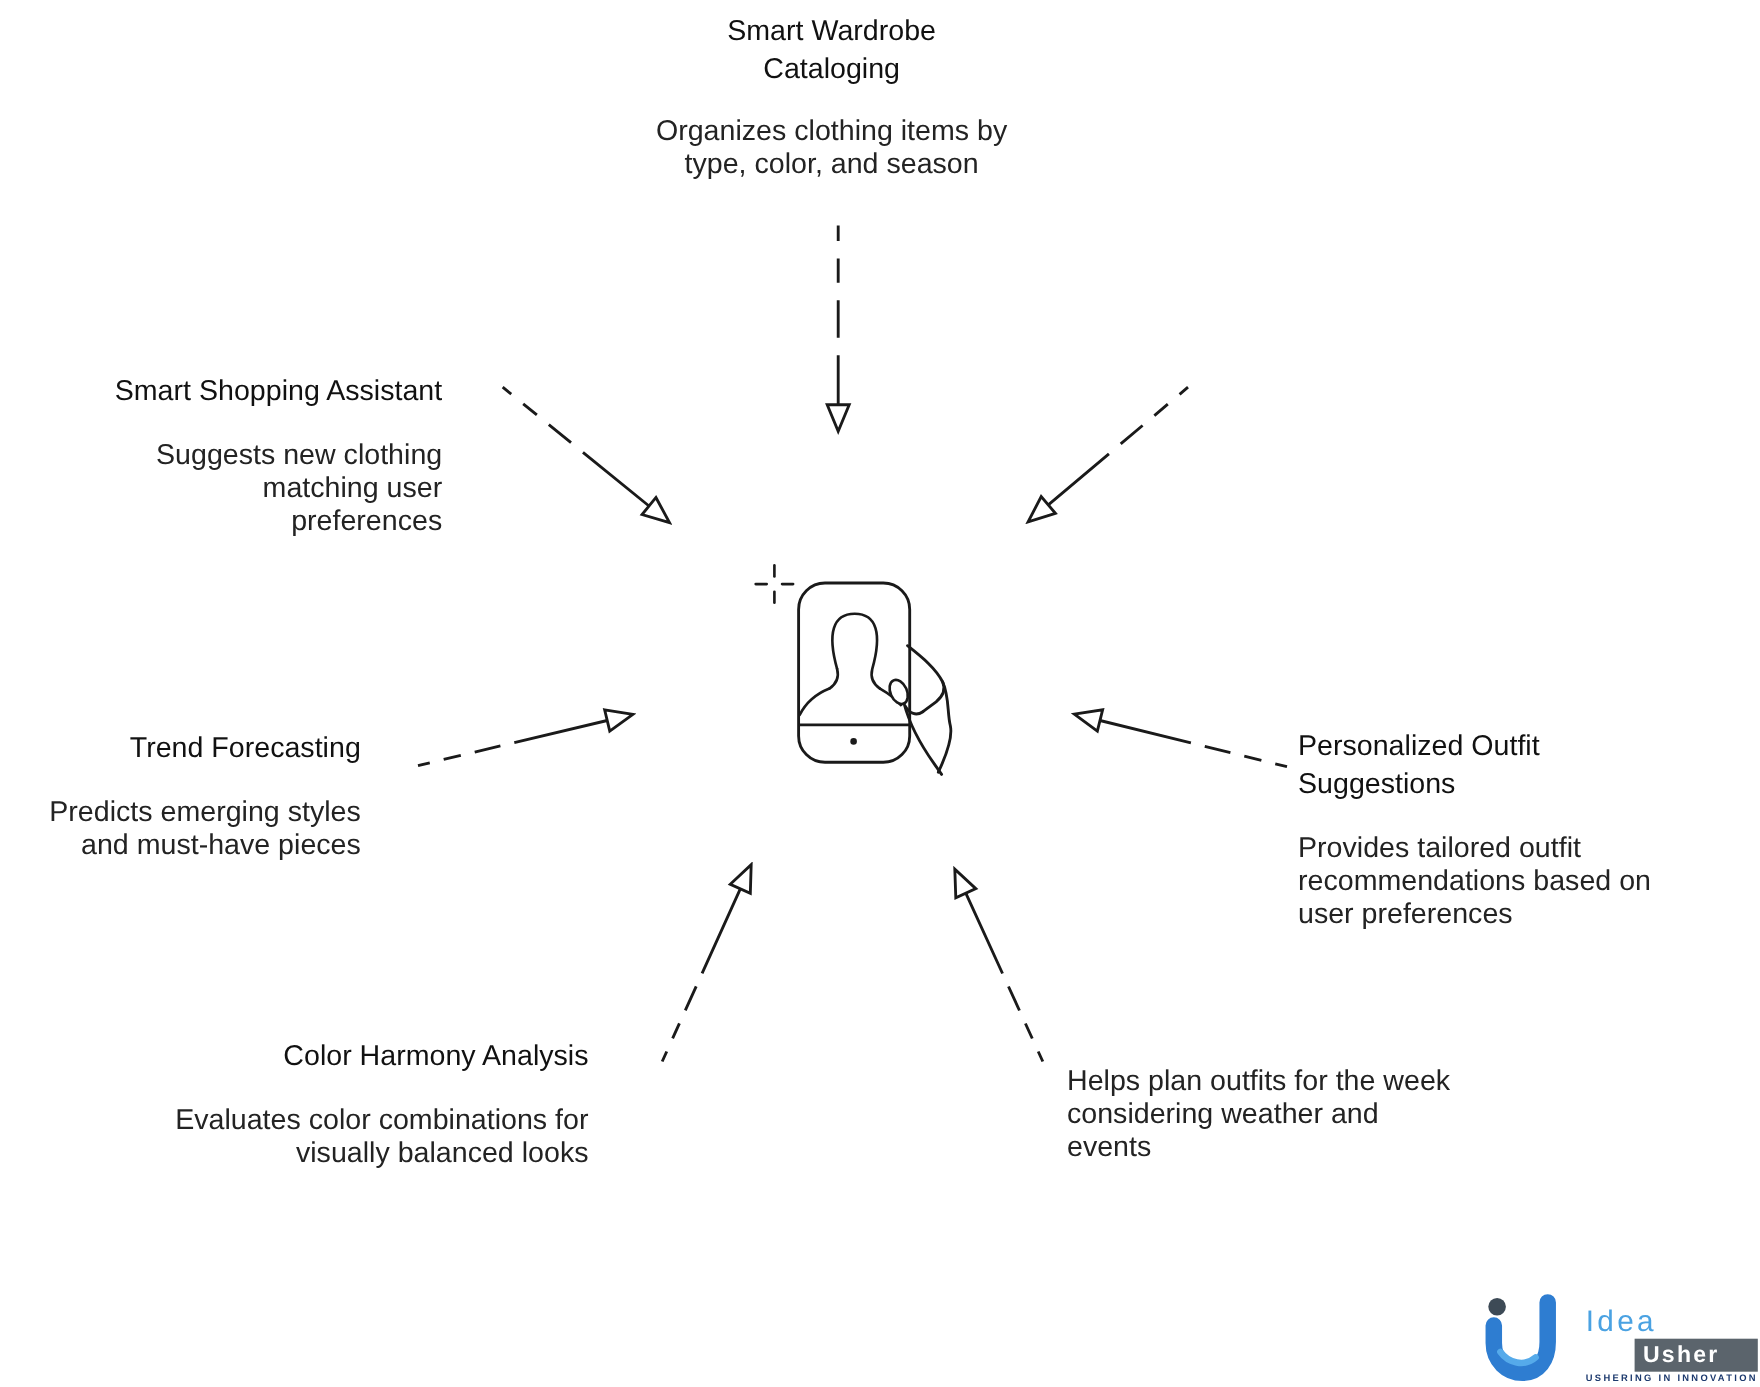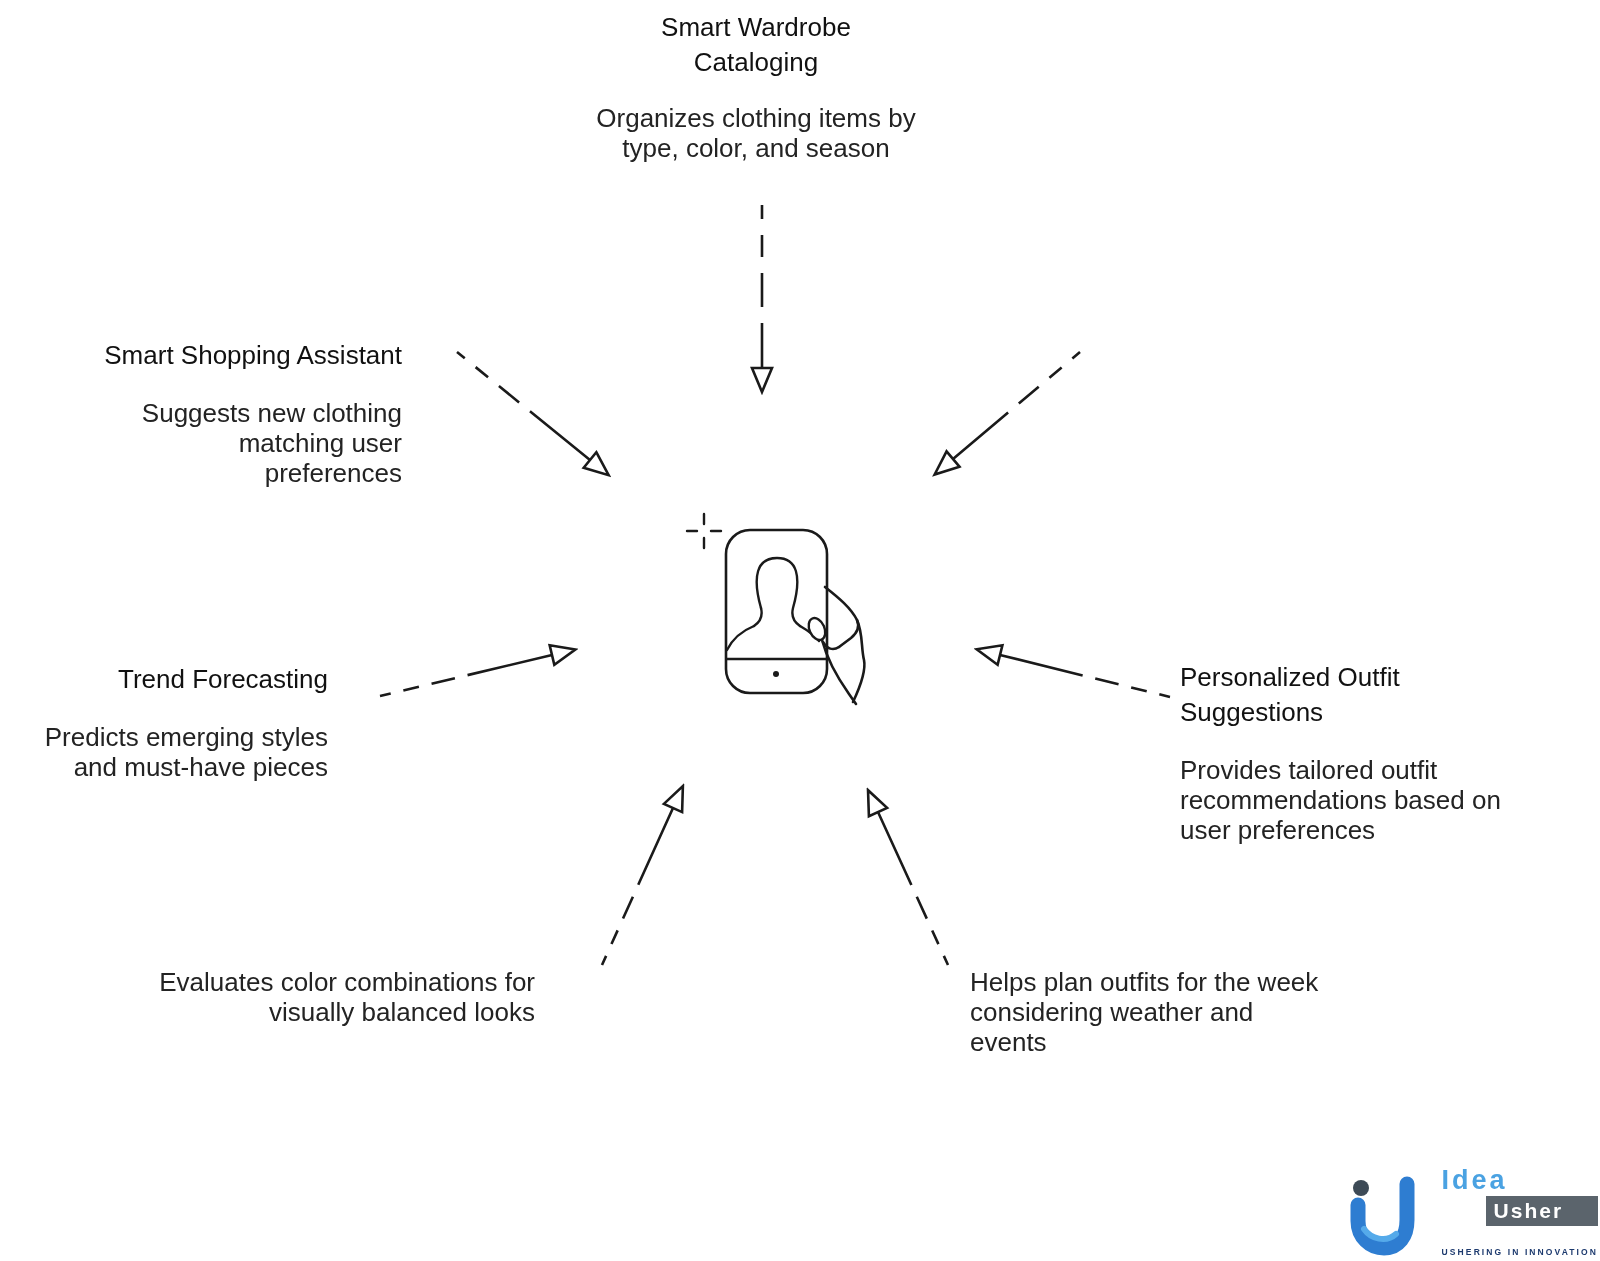--- a/index.html
+++ b/index.html
@@ -75,21 +75,21 @@
   .logo-icon-svg { display: block; }
   .logo-text {
     display: flex;
     flex-direction: column;
     align-items: flex-start;
     margin-left: 2px;
     padding-right: 2px;
   }
   .logo-idea {
     color: #4aa2e2;
-    font-weight: bold;
+    font-weight: normal;
     font-size: 27px;
     letter-spacing: 3px;
     line-height: 28px;
     margin-bottom: 2px;
   }
   .logo-usher-box {
     background: #5b646c;
     color: #ffffff;
     font-weight: bold;
     font-size: 21px;
@@ -97,21 +97,21 @@
     letter-spacing: 2px;
     padding: 1px 8px 2px 8px;
     min-width: 96px;
     margin-left: 44px;
   }
   .logo-tagline {
     color: #1d3a6e;
     font-weight: bold;
     font-size: 8.5px;
     letter-spacing: 2.1px;
-    margin-top: 21px;
+    margin-top: 0;
     white-space: nowrap;
   }
 </style>
 </head>
 <body>
 
 <div class="canvas">
 
   <svg class="overlay-svg" viewBox="0 0 1600 1261">
     <defs>
@@ -187,20 +187,21 @@
     <div class="title">Trend Forecasting</div>
     <div class="desc">Predicts emerging styles and must-have pieces</div>
   </div>
 
   <div class="feature f-mid-right align-left">
     <div class="title">Personalized Outfit Suggestions</div>
     <div class="desc">Provides tailored outfit recommendations based on user preferences</div>
   </div>
 
   <div class="feature f-bottom-left align-right">
+    <div class="title">Color Harmony Analysis</div>
     <div class="desc">Evaluates color combinations for visually balanced looks</div>
   </div>
 
   <div class="feature f-bottom-right align-left">
     <div class="desc">Helps plan outfits for the week considering weather and events</div>
   </div>
 
   <div class="logo">
     <svg class="logo-icon-svg" width="96" height="82" viewBox="0 0 96 82">
       <circle cx="17" cy="13" r="8" fill="#3d4a56"></circle>

